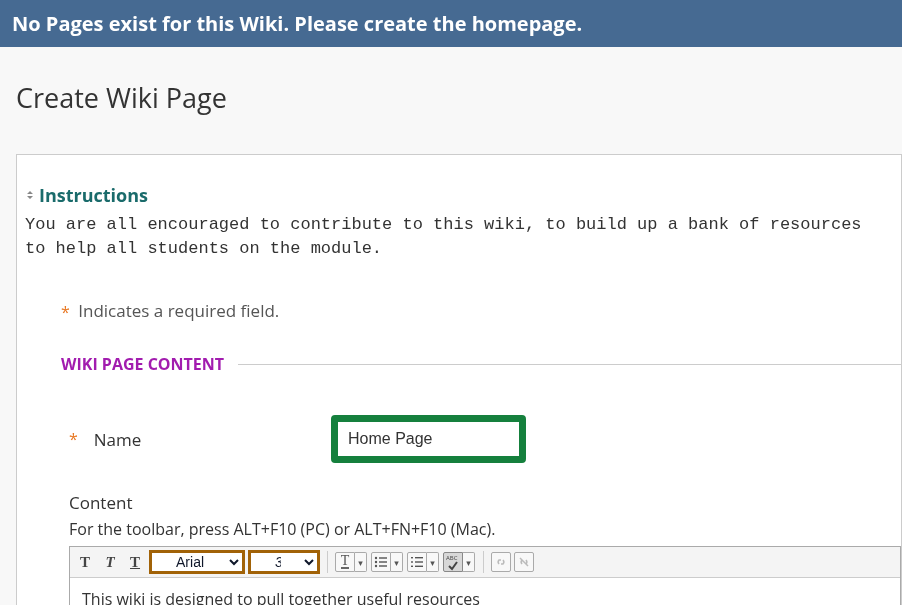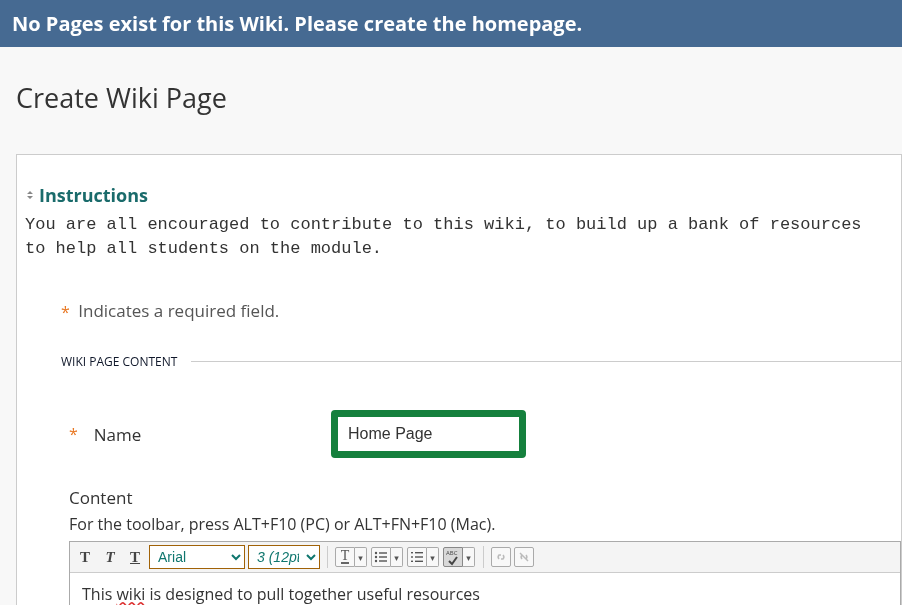--- a/index.html
+++ b/index.html
@@ -64,23 +64,23 @@
       font-size: 16px;
       margin-right: 4px;
       vertical-align: middle;
     }
     .section-header {
       display: flex;
       align-items: center;
       margin-bottom: 40px;
     }
     .section-title {
-      font-size: 12px;
-      font-weight: 400;
-      color: #0f172a;
+      font-size: 16px;
+      font-weight: 700;
+      color: #a21caf;
       padding-right: 14px;
       white-space: nowrap;
     }
     .section-line {
       flex: 1;
       height: 1px;
       background: #ccc;
     }
     .field-group {
       padding-left: 8px;
@@ -143,26 +143,26 @@
       cursor: pointer;
       height: 24px;
       min-width: 22px;
       display: inline-flex;
       align-items: center;
       justify-content: center;
       border-radius: 2px;
     }
     .tb-btn.underline { text-decoration: underline; }
     .tb-select {
-      border: 1px solid #a16207;
+      border: 3px solid #a16207;
       background: #fff;
       font-size: 14px;
       height: 24px;
-      padding: 0 4px;
-      color: #0f766e;
+      padding: 0 20px;
+      color: #0f172a;
     }
     .tb-select.font { width: 96px; }
     .tb-select.size { width: 72px; font-style: italic; }
     .tb-group {
       display: flex;
       align-items: center;
       margin-right: 1px;
     }
     .tb-sep {
       width: 1px;

